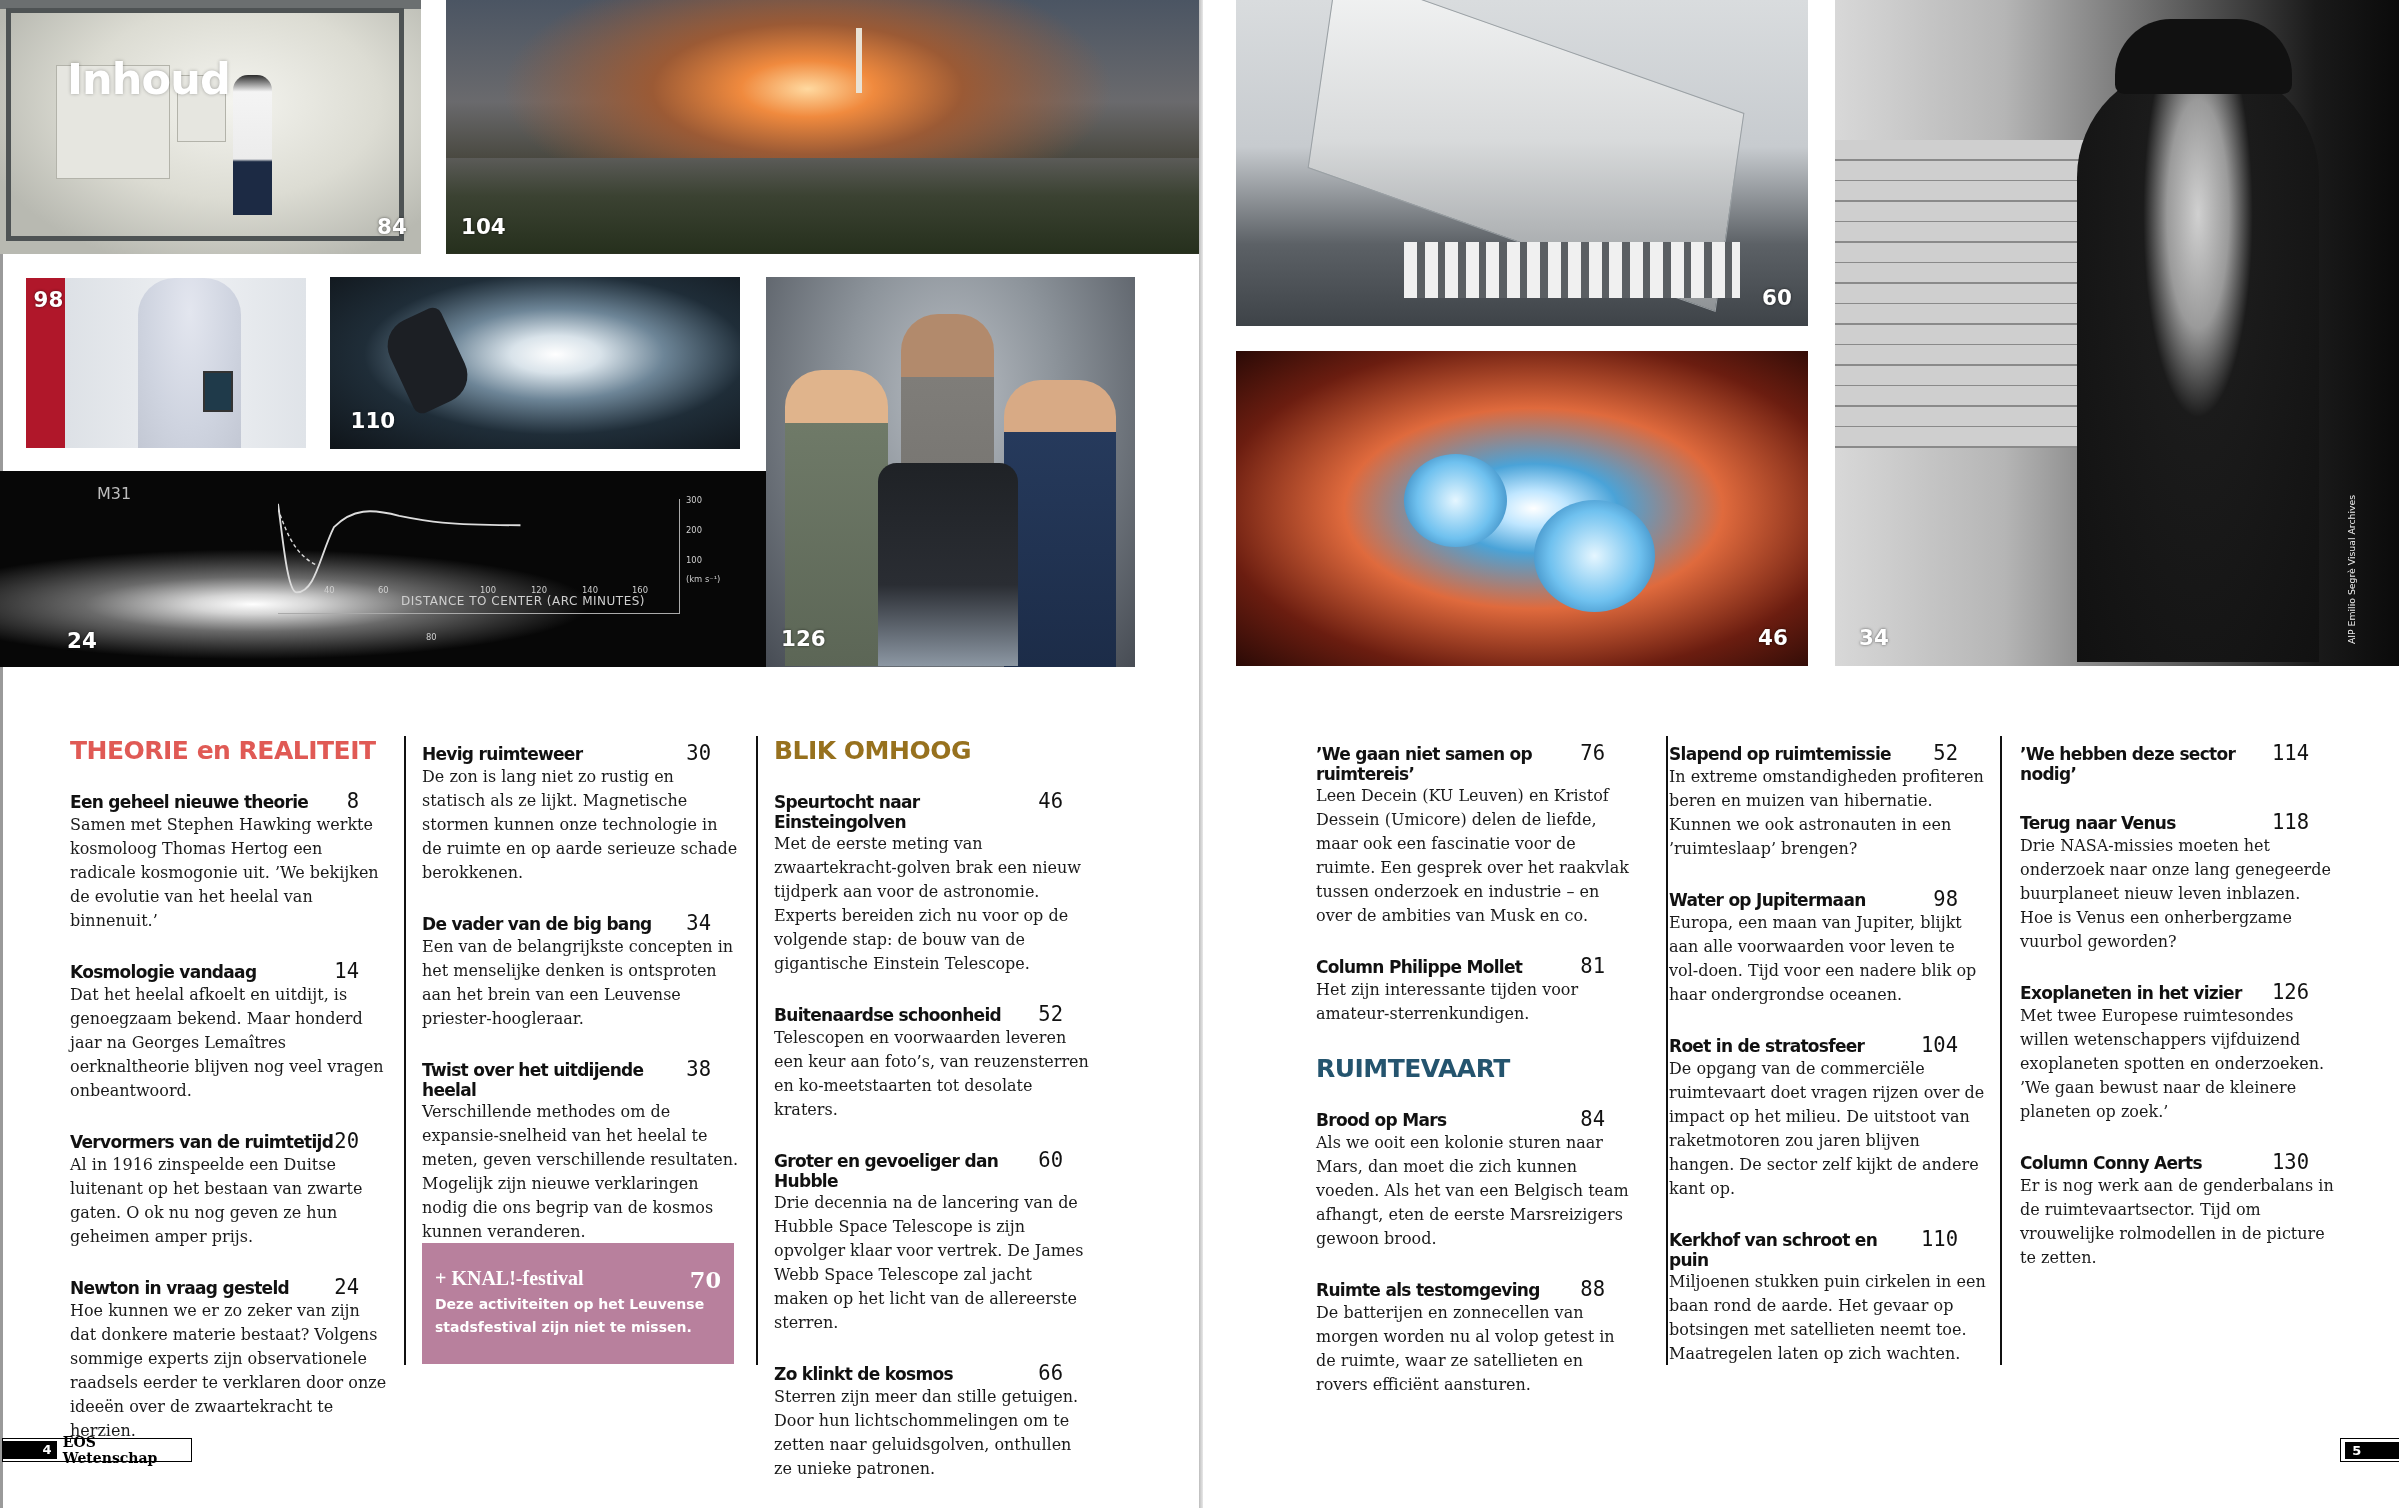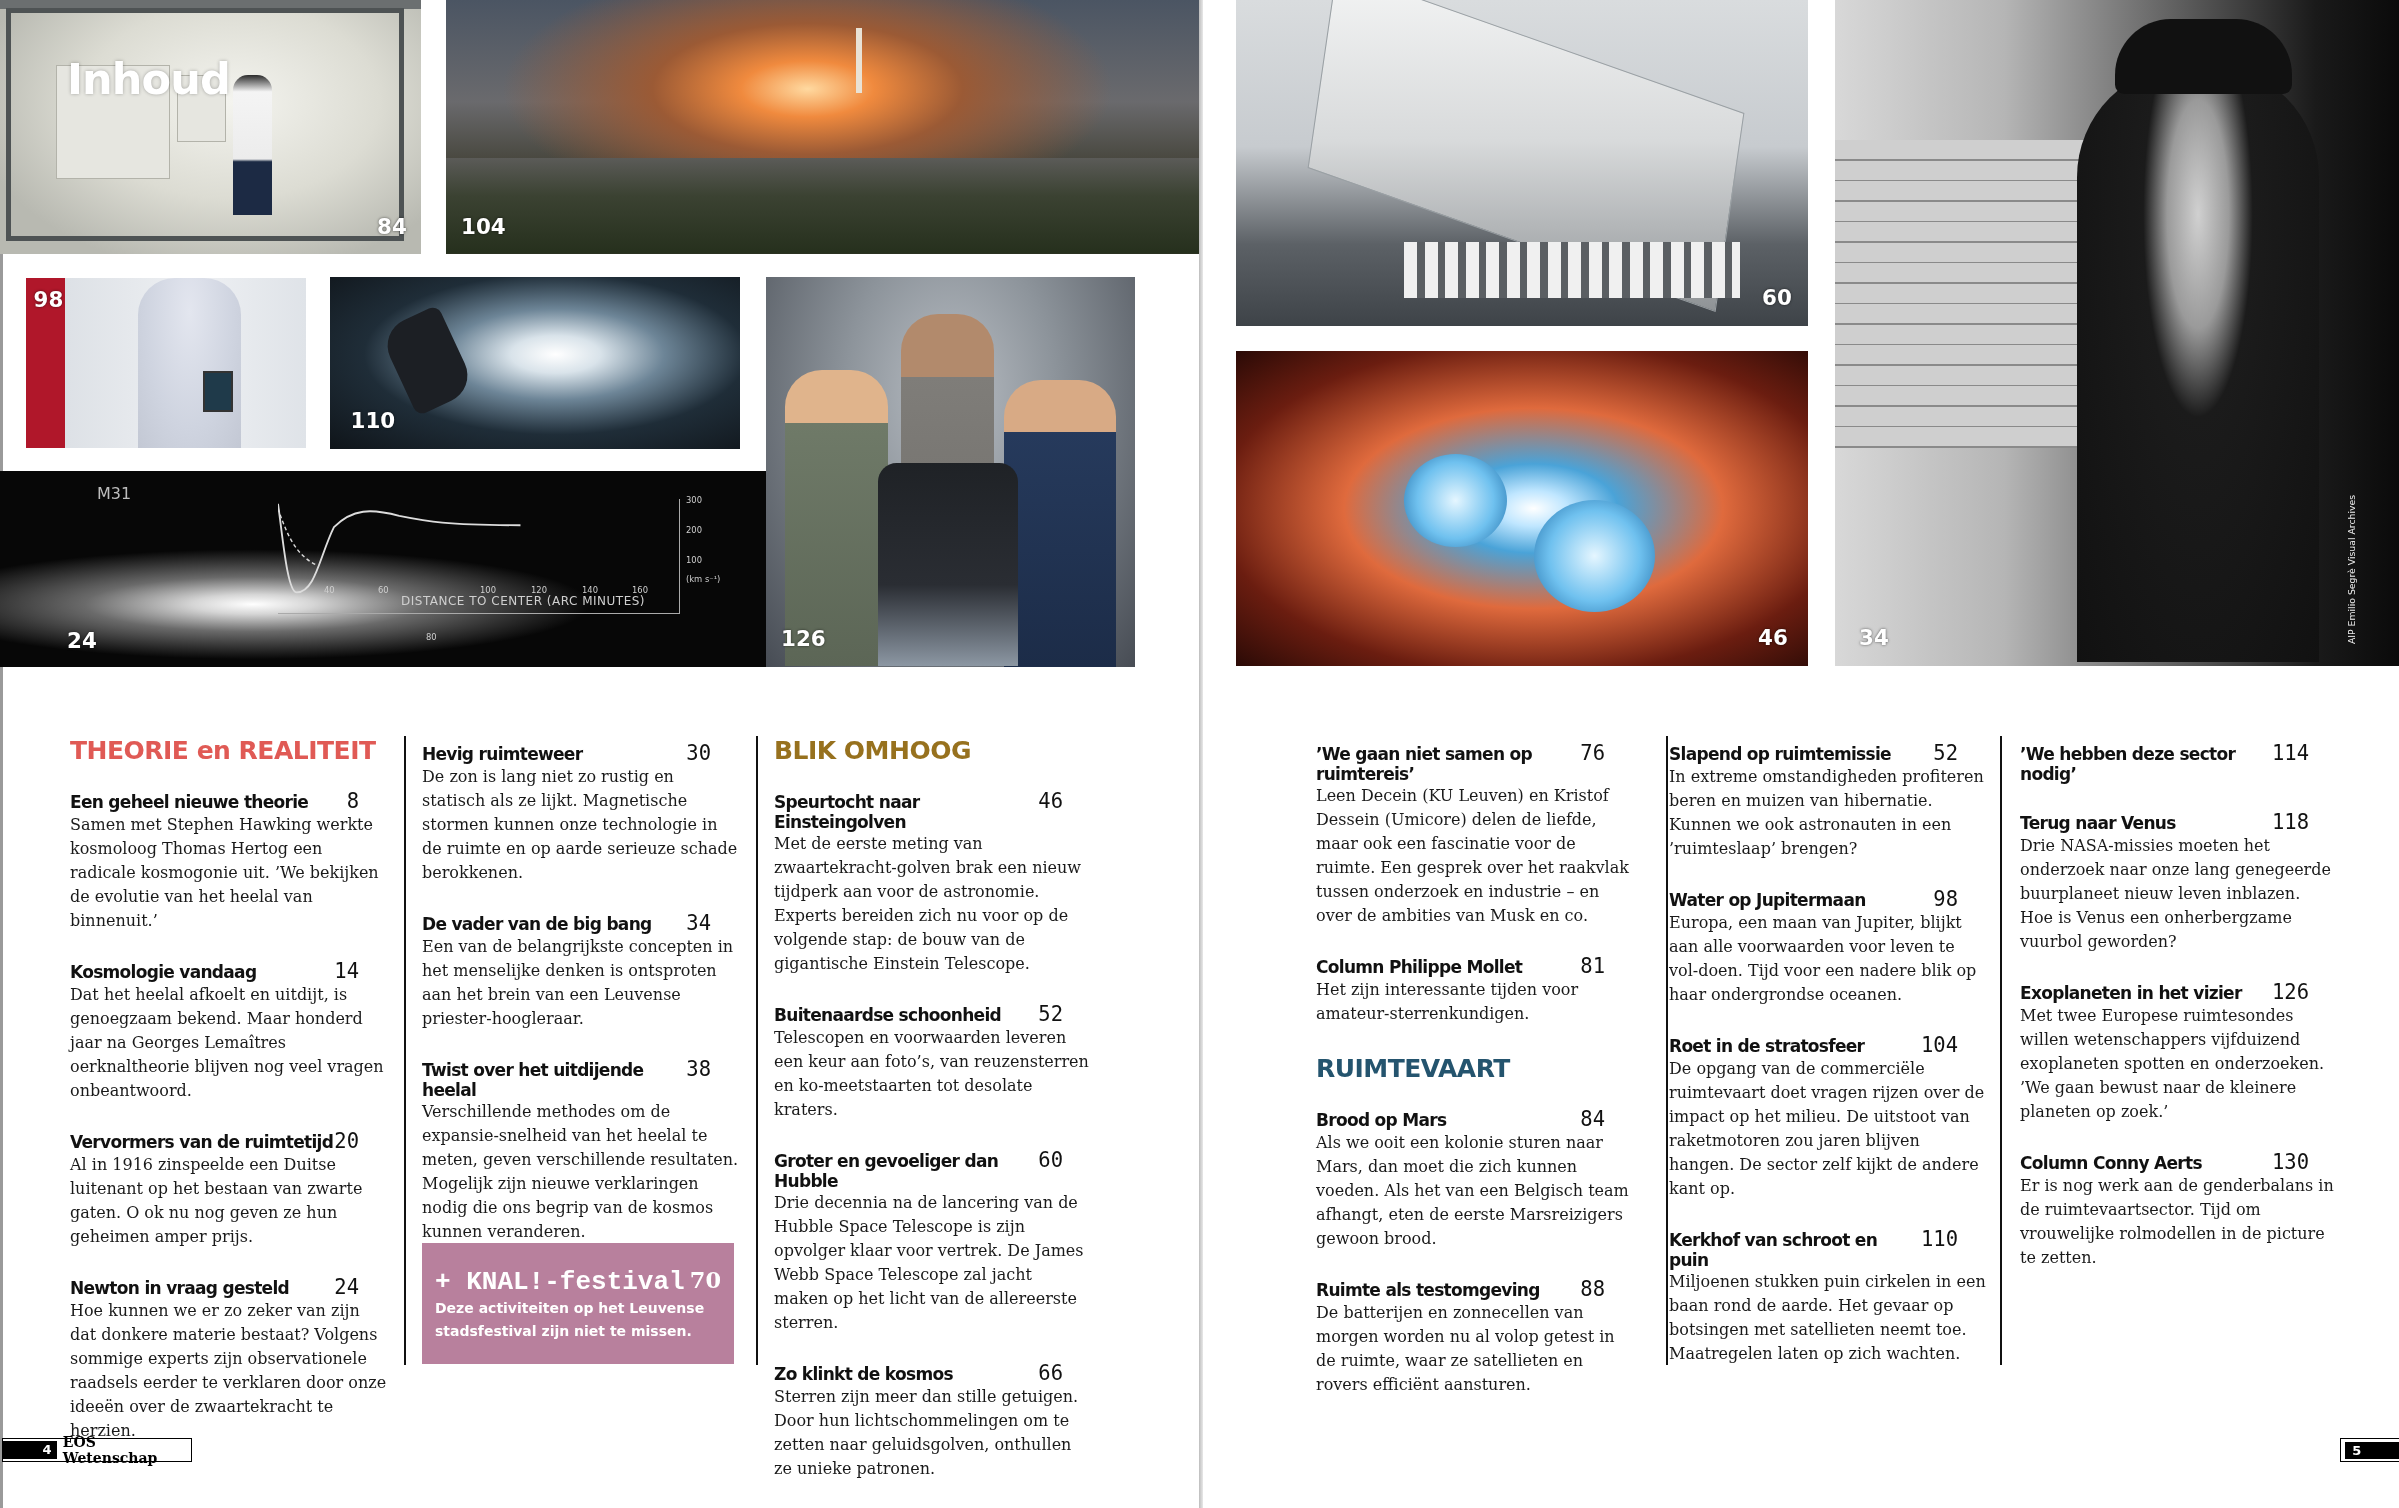--- a/index.html
+++ b/index.html
@@ -55,21 +55,21 @@
   .col{position:absolute;top:727px;}
   .vline{position:absolute;width:1.9px;background:#111;}
   .section-title{font-family:"DejaVu Sans",sans-serif;font-weight:bold;font-size:25px;margin:9.3px 0 24px 0;letter-spacing:-0.5px;}
   .entry{margin-bottom:26px;}
   .entry-head{display:flex;justify-content:space-between;width:289px;align-items:baseline;}
   .entry-title{font-family:"DejaVu Sans",sans-serif;font-weight:bold;font-size:17px;letter-spacing:-0.7px;color:#111;}
   .entry-page{font-family:"DejaVu Sans Mono",monospace;font-size:20.5px;color:#111;}
   .entry-desc{font-family:"DejaVu Serif",serif;font-size:16px;line-height:24px;color:#1a1a1a;width:317px;}
   .knal{position:absolute;left:422px;top:1243px;width:312px;height:121px;background:#b8809d;color:#fff;padding:0 13px;box-sizing:border-box;}
   .knal-head{display:flex;justify-content:space-between;margin-top:24px;}
-  .knal-title{font-family:Liberation Mono, monospace;font-weight:bold;font-size:26px;text-align:center;}
+  .knal-title{font-family:Liberation Serif, serif;font-weight:bold;font-size:20px;text-align:center;}
   .knal-page{font-family:"DejaVu Serif",serif;font-weight:bold;font-size:22.4px;}
   .knal-desc{font-family:"DejaVu Sans",sans-serif;font-weight:bold;font-size:14px;line-height:23px;}
   .footer-left{position:absolute;left:1.9px;top:1438px;width:188px;height:22.4px;border:1.9px solid #000;display:flex;align-items:center;}
   .footer-left .pnum{background:#000;color:#fff;width:56px;height:18.6px;margin:1.9px 0 1.9px 0;font-family:"DejaVu Sans",sans-serif;font-weight:bold;font-size:13px;text-align:right;padding-right:5.6px;box-sizing:border-box;line-height:18.6px;}
   .footer-left .mag{font-family:"DejaVu Serif",serif;font-weight:bold;font-size:14px;margin-left:5.6px;}
   .footer-right{position:absolute;left:2340px;top:1438px;width:60px;height:22.4px;border:1.9px solid #000;border-right:none;}
   .footer-right .pnum{background:#000;color:#fff;height:17px;margin:2.8px 0 2.8px 3.7px;font-family:"DejaVu Sans",sans-serif;font-weight:bold;font-size:13px;line-height:17px;padding-left:7.5px;}
 </style>
 </head>
 <body>

